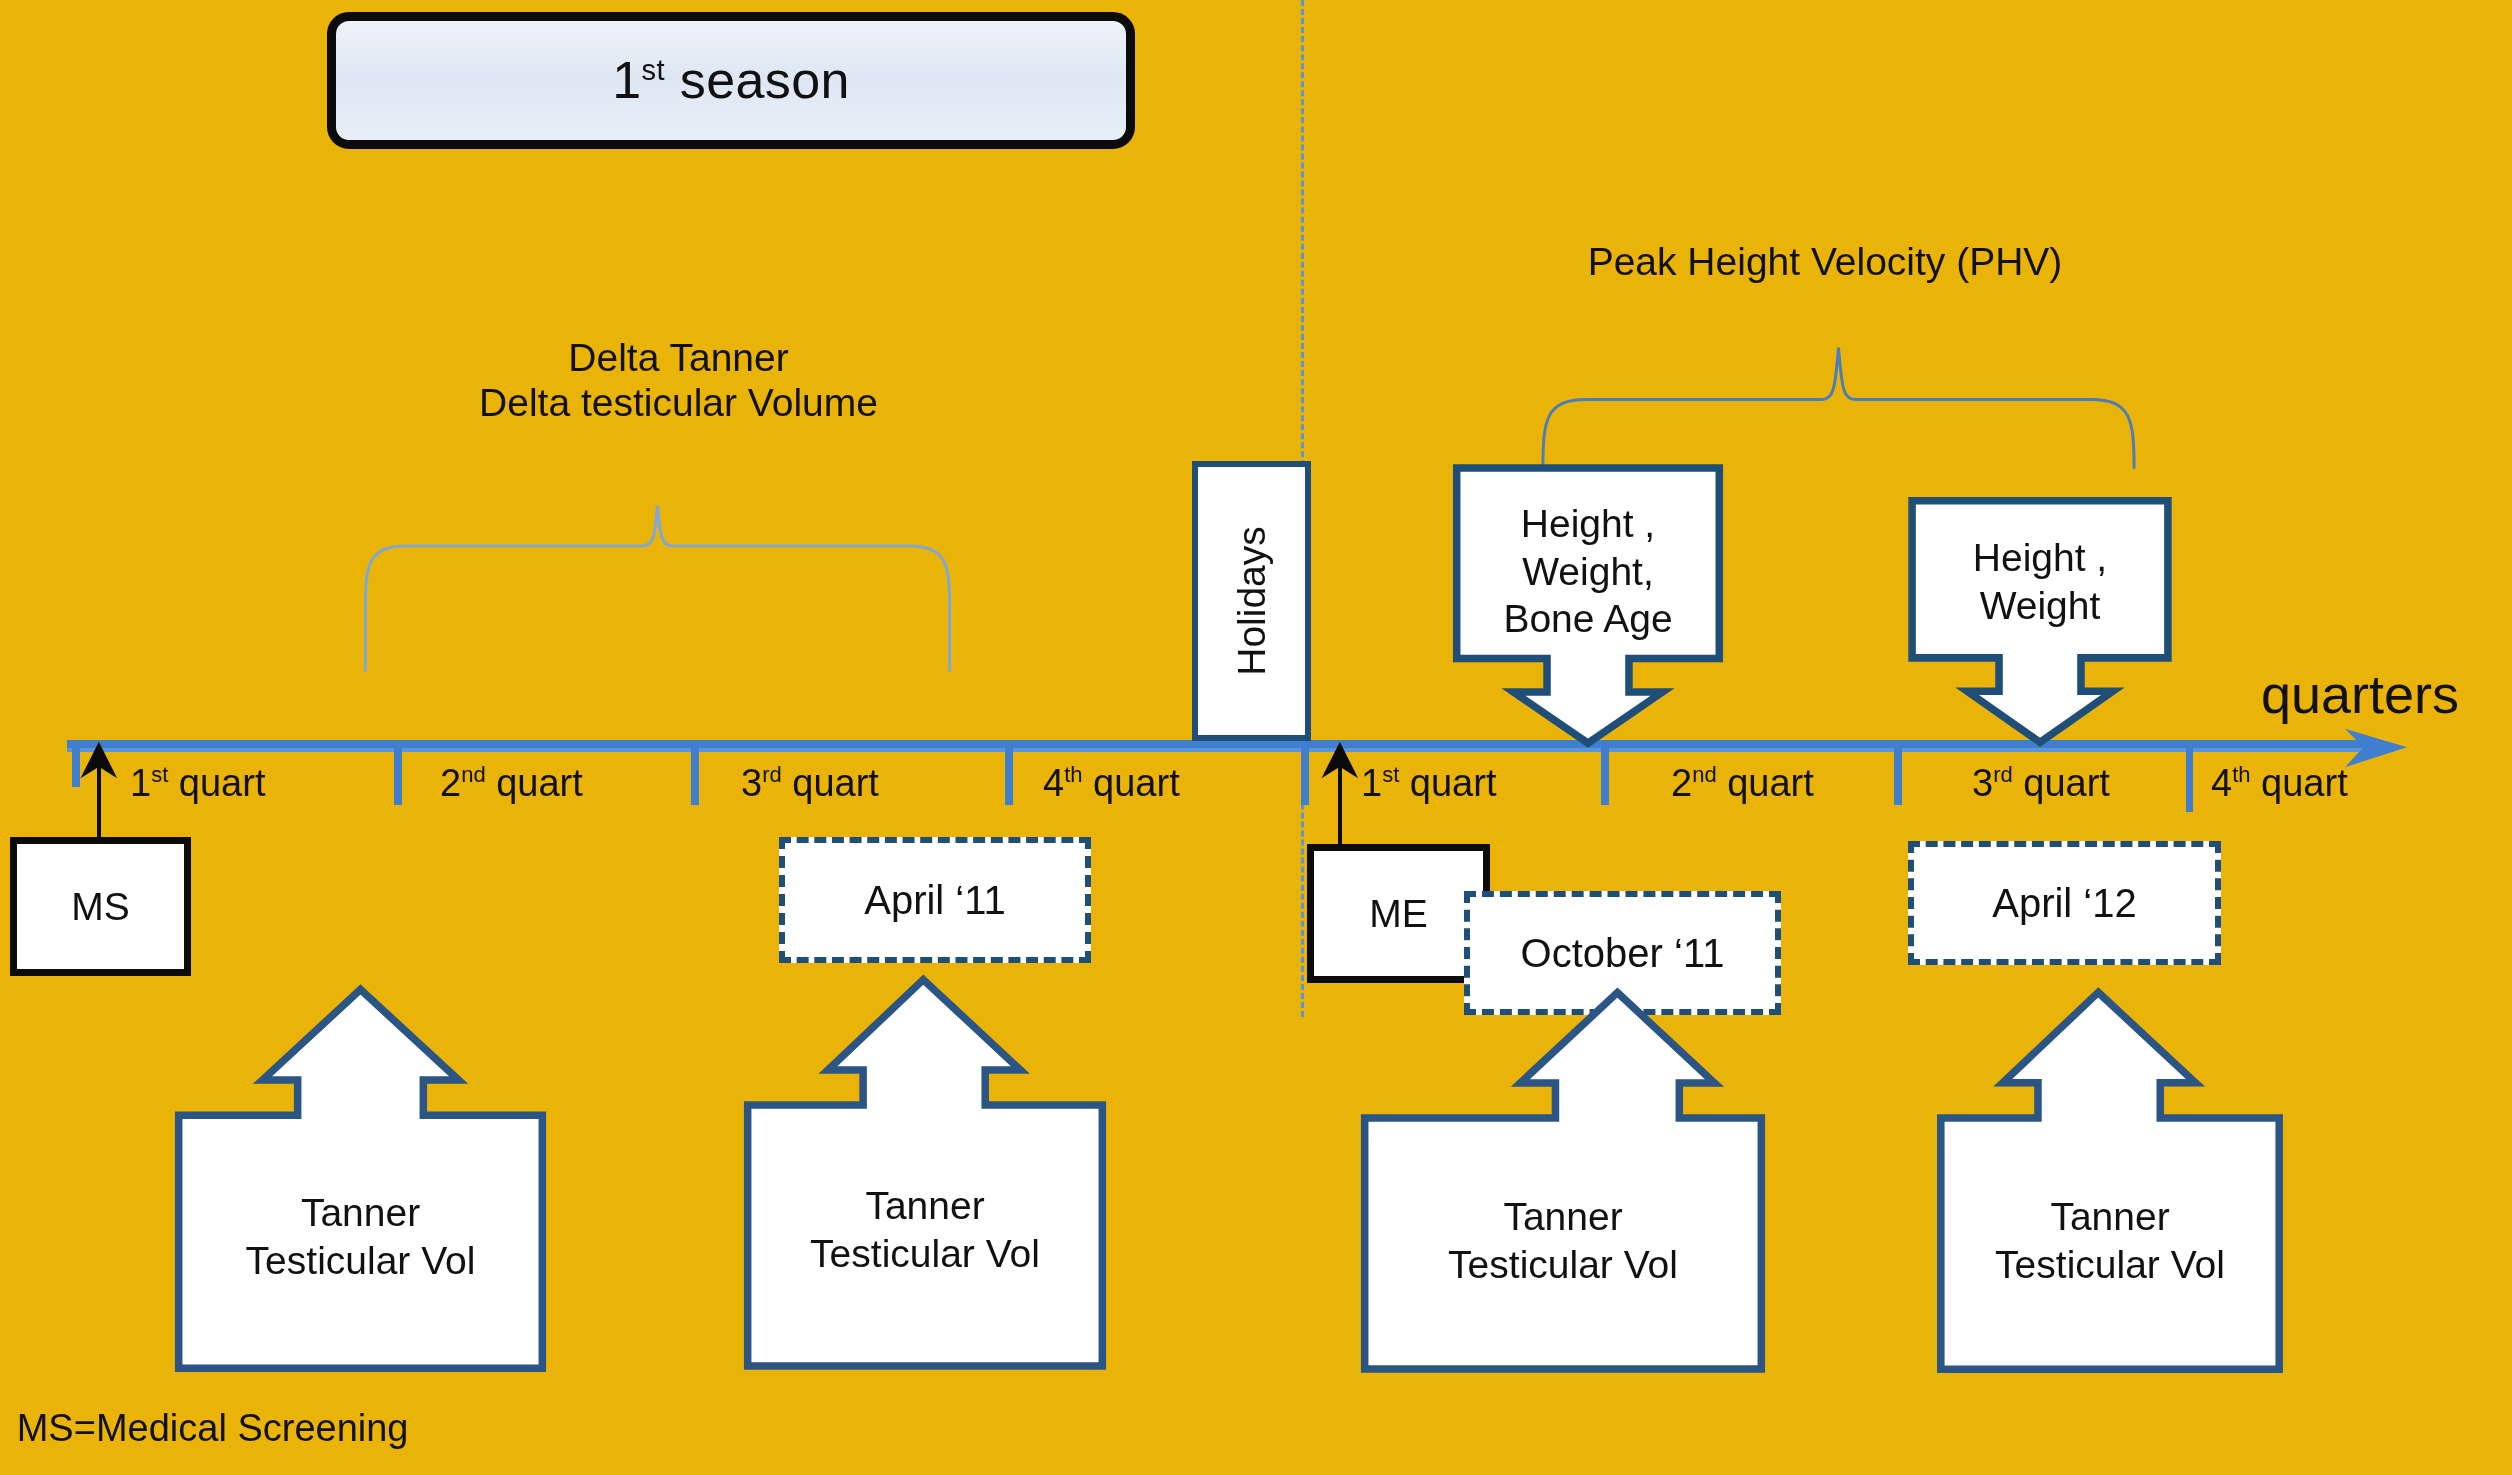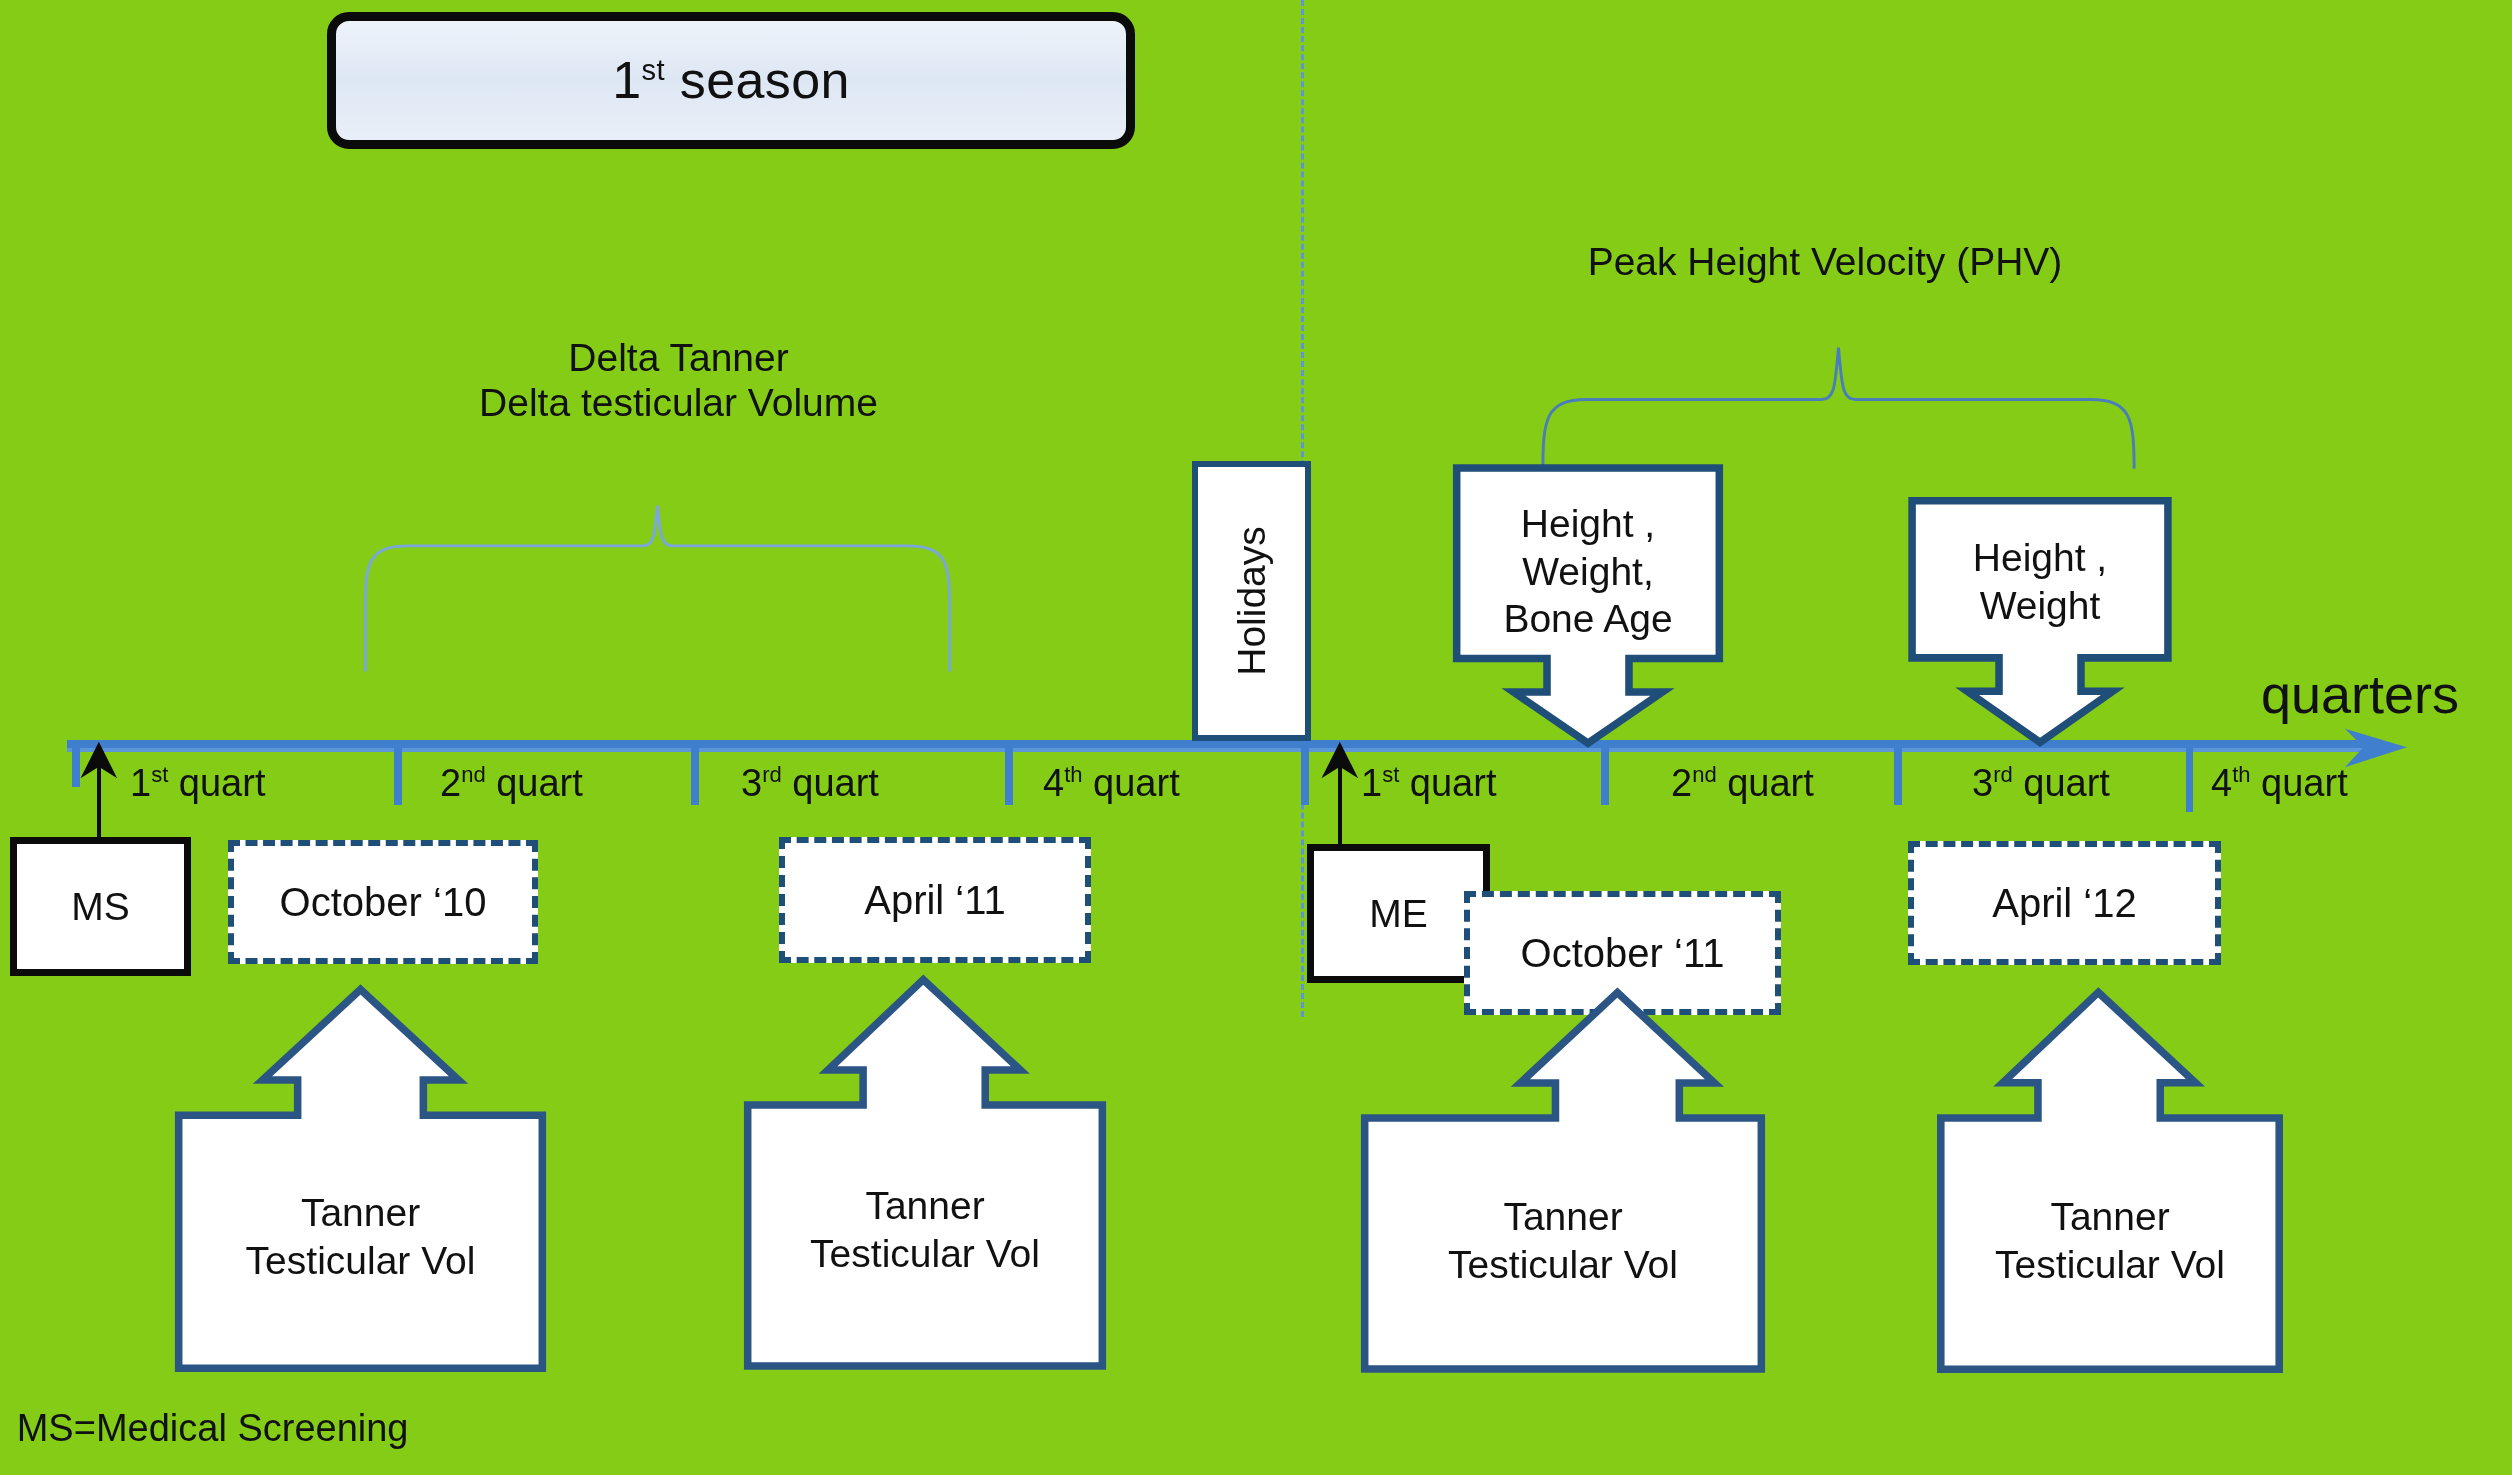--- a/index.html
+++ b/index.html
@@ -1,17 +1,17 @@
 <!DOCTYPE html>
 <html style="font-size:13.4px"><head>
 <meta charset="utf-8">
 <style>
   html,body{margin:0;padding:0;background:#ffffff;}
   body{font-family:"Liberation Sans","DejaVu Sans",sans-serif;}
-  #stage{position:relative;width:2512px;height:1476px;background:#84cc16;overflow:hidden;}
+  #stage{position:relative;width:2512px;height:1476px;background:#eab308;overflow:hidden;}
 
   .abs{position:absolute;box-sizing:border-box;}
 
   
   .season{
     display:flex;align-items:center;justify-content:center;
     border-radius:22px;
     background:linear-gradient(180deg,#eef3fa 0%,#dde7f3 48%,#e8eff8 100%);
     font-size:52px;color:#111;letter-spacing:0.4px;
   }
@@ -163,23 +163,20 @@
   <div class="abs connector" style="left:1338px;top:754px;height:90px;"></div>
   <div class="abs" style="left:1318px;top:740px;width:47px;height:50px;">
     <svg width="47" height="50" viewBox="0 0 56 60">
       <path d="M26 2 L48 46 L26 32 L4 46 Z" fill="#0b0b0b"></path>
     </svg>
   </div>
   <div class="abs box-black" style="left:1307px;top:844px;width:183px;height:139px;">
     <span>ME</span>
   </div>
 
-  <div class="abs box-dashed" style="left:228px;top:840px;width:310px;height:124px;">
-    <span>October ‘10</span>
-  </div>
   <div class="abs box-dashed" style="left:779px;top:837px;width:312px;height:126px;">
     <span>April ‘11</span>
   </div>
   <div class="abs box-dashed" style="left:1464px;top:891px;width:317px;height:124px;">
     <span>October ‘11</span>
   </div>
   <div class="abs box-dashed" style="left:1908px;top:841px;width:313px;height:124px;">
     <span>April ‘12</span>
   </div>
 

